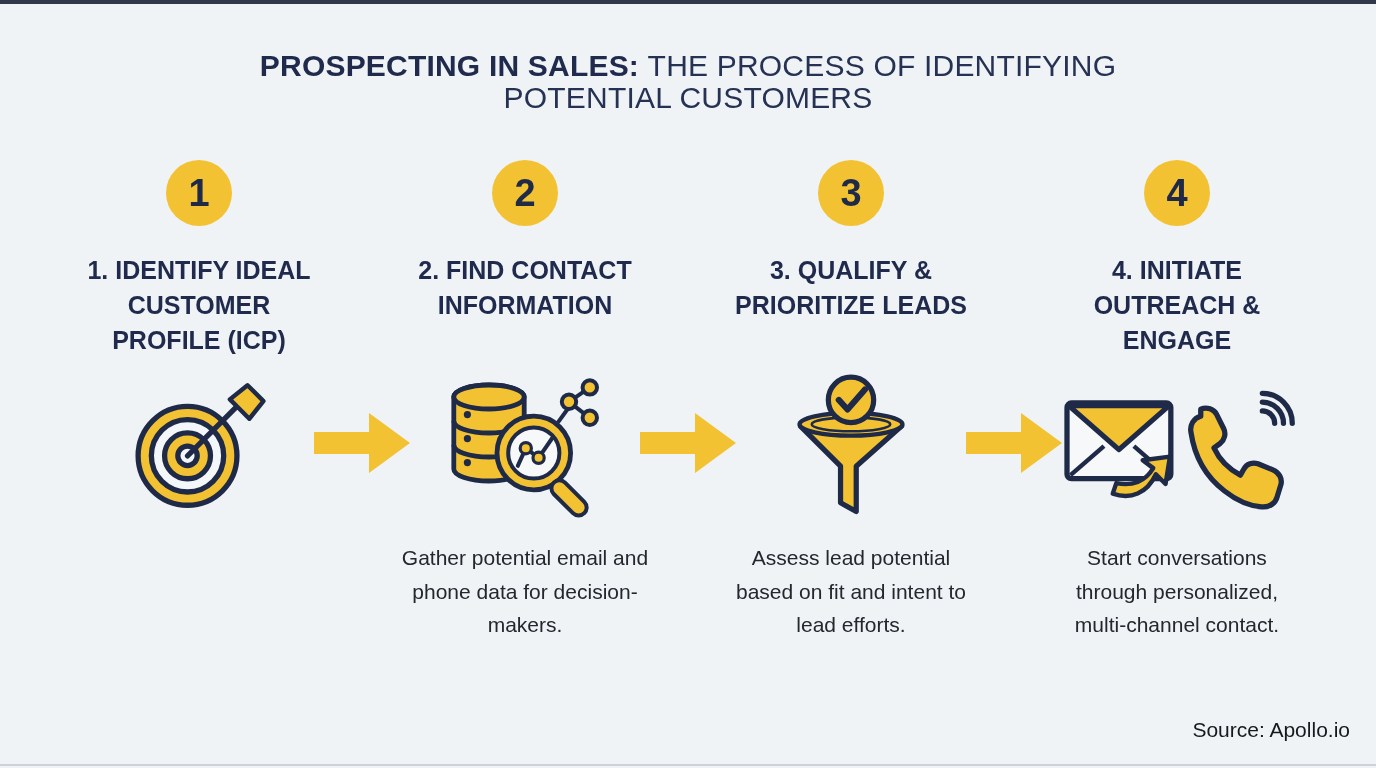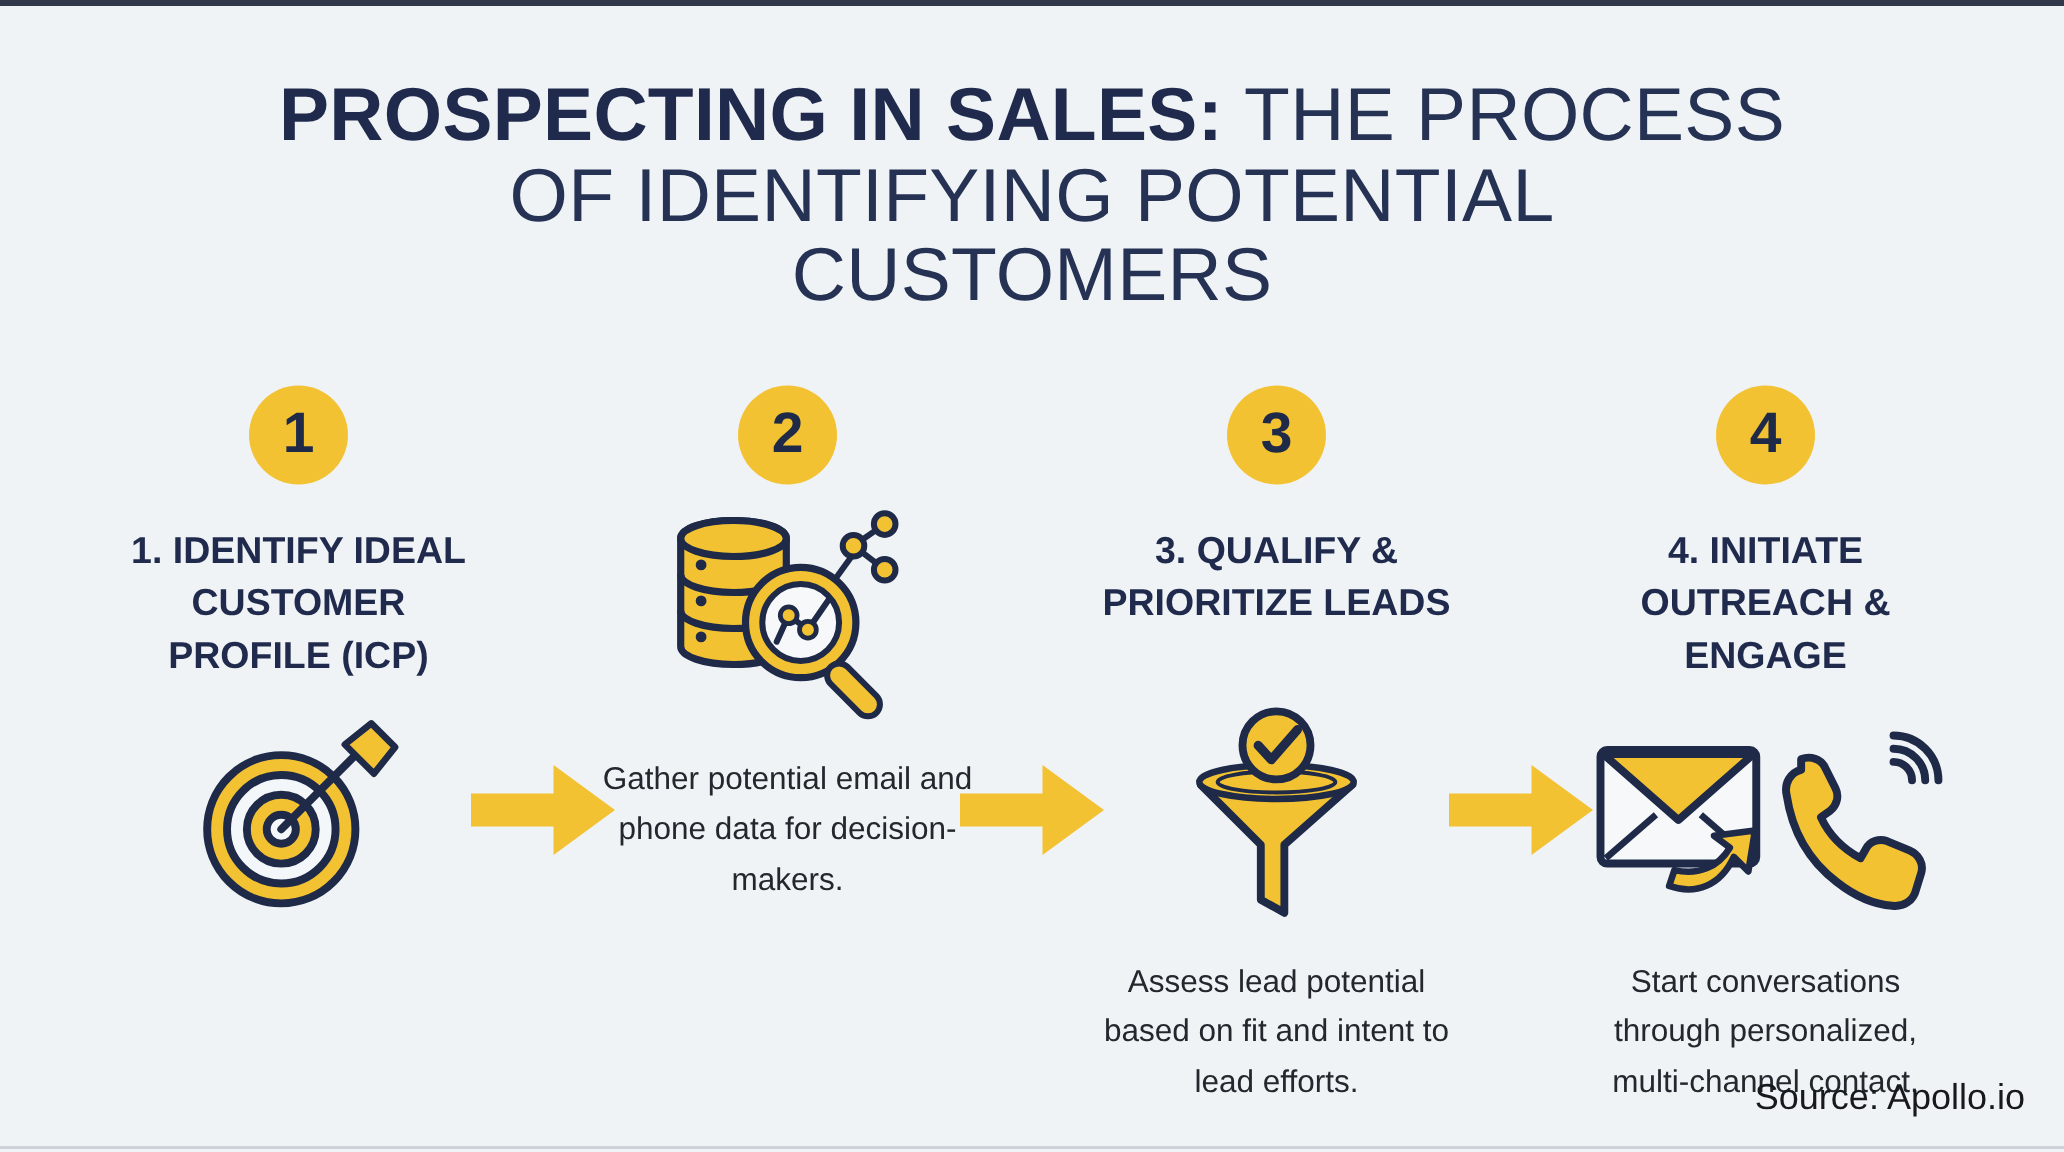--- a/index.html
+++ b/index.html
@@ -5,21 +5,21 @@
   html,body{margin:0;padding:0;background:#e6eaee;}
   .canvas{
     width:1376px;height:768px;margin:0 auto;position:relative;overflow:hidden;
     background:#EFF3F6;font-family:"Liberation Sans",sans-serif;
   }
   .top-line{position:absolute;top:0;left:0;right:0;height:4px;background:#1B2336;opacity:.9;}
   .bottom-line{position:absolute;bottom:2px;left:0;right:0;height:2px;background:#C3C9CF;opacity:.8;}
 
   .title{
     margin:50px auto 0;max-width:1010px;text-align:center;
-    font-size:50px;line-height:1.07;color:#1F2A4C;letter-spacing:.2px;
+    font-size:30px;line-height:1.07;color:#1F2A4C;letter-spacing:.2px;
   }
   .title .bold{font-weight:800;}
   .title .rest{font-weight:500;color:#263254;}
 
   .steps{width:1304px;margin:46px auto 0;display:flex;position:relative;}
   .step{width:326px;display:flex;flex-direction:column;align-items:center;}
   .badge{
     width:66px;height:66px;border-radius:50%;background:#F3C233;
     display:flex;align-items:center;justify-content:center;
     font-size:38px;font-weight:800;color:#1E2A47;
@@ -33,21 +33,21 @@
     margin:8px auto 0;max-width:252px;text-align:center;
     font-size:21px;color:#23272E;line-height:1.6;
   }
   .flow-arrow{position:absolute;top:253px;width:96px;height:60px;}
   .flow-arrow.a1{left:278px;}
   .flow-arrow.a2{left:604px;}
   .flow-arrow.a3{left:930px;}
 
   .source{
     position:absolute;right:26px;top:718px;
-    font-size:24px;color:#17191E;
+    font-size:21px;color:#17191E;
   }
 </style>
 </head>
 <body>
 
 <div class="canvas">
   <div class="top-line"></div>
 
   <h1 class="title">
     <span class="bold">PROSPECTING IN SALES:</span>
@@ -70,20 +70,21 @@
           <line x1="72" y1="86" x2="130" y2="28" stroke="#1E2A47" stroke-width="6" stroke-linecap="round"></line>
           <path d="M120,22 L140,6 L158,24 L142,44 L131,33 Z" fill="#F3C233" stroke="#1E2A47" stroke-width="5" stroke-linejoin="round"></path>
         </svg>
       </div>
     </div>
 
     <div class="step">
       <div class="badge">
         <span>2</span>
       </div>
+      <div class="step-title">2. FIND CONTACT INFORMATION</div>
       <div class="icon-box">
         <svg width="168" height="148" viewBox="0 0 210 185">
           <path d="M16,30 a44,15 0 0 1 88,0 v90 a44,15 0 0 1 -88,0 z" fill="#F3C233" stroke="#1E2A47" stroke-width="6"></path>
           <ellipse cx="60" cy="30" rx="44" ry="15" fill="#F3C233" stroke="#1E2A47" stroke-width="6"></ellipse>
           <path d="M16,60 a44,15 0 0 0 88,0" fill="none" stroke="#1E2A47" stroke-width="6"></path>
           <path d="M16,90 a44,15 0 0 0 88,0" fill="none" stroke="#1E2A47" stroke-width="6"></path>
           <circle cx="33" cy="52" r="4.5" fill="#1E2A47"></circle>
           <circle cx="33" cy="82" r="4.5" fill="#1E2A47"></circle>
           <circle cx="33" cy="112" r="4.5" fill="#1E2A47"></circle>
           <line x1="146" y1="62" x2="162" y2="40" stroke="#1E2A47" stroke-width="5"></line>

